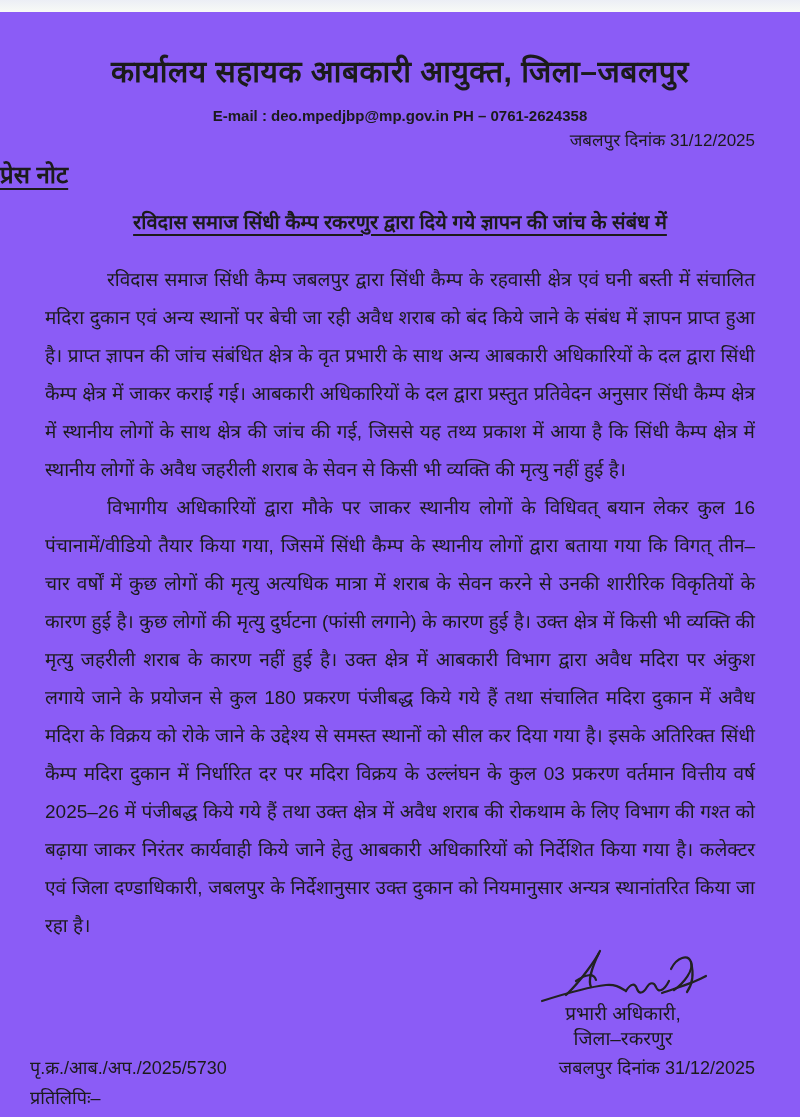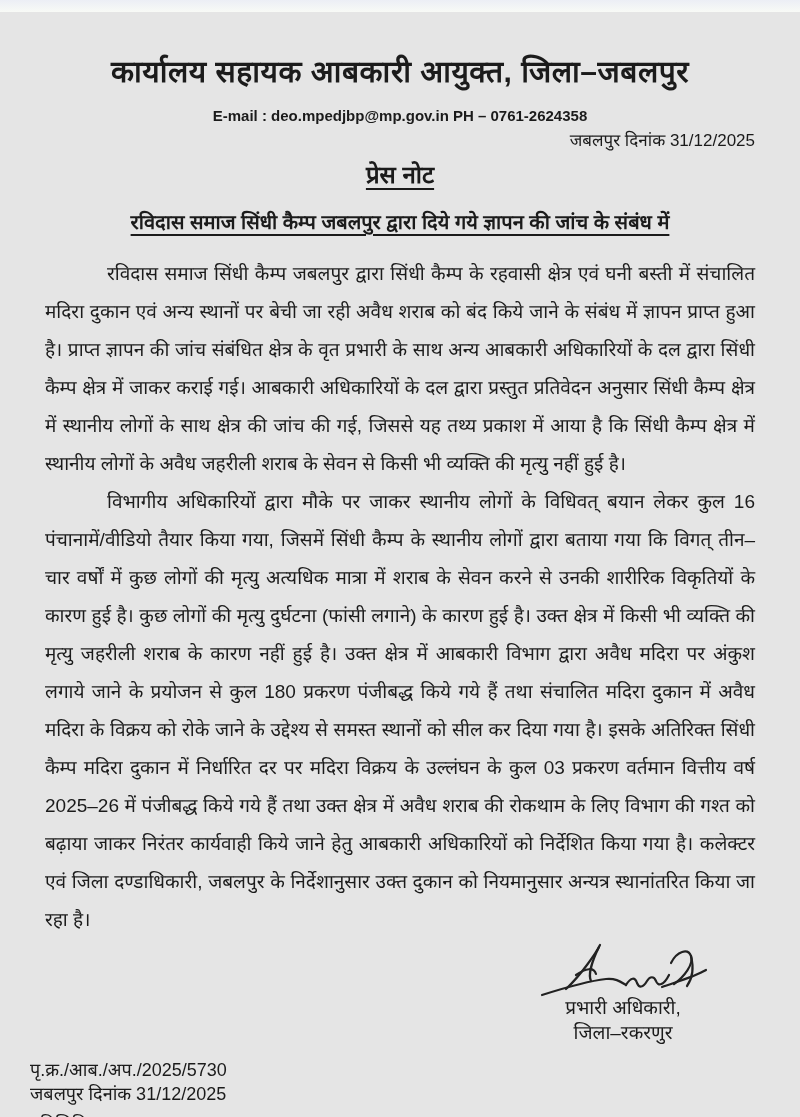--- a/index.html
+++ b/index.html
@@ -5,21 +5,21 @@
   html, body {
     margin: 0;
     padding: 0;
     background: #ffffff;
   }
   .page {
     position: relative;
     width: 800px;
     height: 1117px;
     margin: 0 auto;
-    background: #e5e5e5;
+    background: #8b5cf6;
     font-family: "Liberation Sans", sans-serif;
     color: #1b1b1b;
     overflow: hidden;
     box-sizing: border-box;
   }
   .top-strip {
     width: 100%;
     height: 12px;
     background: linear-gradient(#eceef5, #f8faf6);
   }
@@ -37,37 +37,37 @@
     font-weight: bold;
   }
   .date-top {
     margin-top: 4px;
     padding-right: 45px;
     text-align: right;
     font-size: 17px;
   }
   .press-note {
     margin-top: 6px;
-    text-align: center;
+    text-align: left;
     font-size: 24px;
     font-weight: bold;
   }
   .press-note span,
   .subject span {
     text-decoration: underline;
     text-underline-offset: 5px;
   }
   .subject {
     margin-top: 18px;
     text-align: center;
     font-size: 20px;
     font-weight: bold;
   }
   .body-text {
-    margin: 20px 0 0 0;
+    margin: 26px 0 0 0;
     padding: 0 45px;
     font-size: 19px;
     line-height: 38px;
     text-align: justify;
     text-indent: 62px;
   }
   .body-text + .body-text {
     margin-top: 0;
   }
   .sig-block {
@@ -82,23 +82,22 @@
   }
   .sig-mark {
     display: block;
     margin: 0 auto -4px auto;
   }
   .ref-row {
     display: flex;
     justify-content: space-between;
     align-items: baseline;
     padding: 0 45px 0 30px;
-    margin-top: 12px;
+    margin-top: 4px;
     font-size: 18px;
-    flex-direction: column;
   }
   .copy-heading {
     padding-left: 30px;
     margin-top: 6px;
     font-size: 18px;
   }
 </style>
 </head>
 <body>
 
@@ -110,21 +109,21 @@
 
   <div class="email-line">E-mail : deo.mpedjbp@mp.gov.in PH – 0761-2624358</div>
 
   <div class="date-top">जबलपुर दिनांक 31/12/2025</div>
 
   <div class="press-note">
     <span>प्रेस नोट</span>
   </div>
 
   <div class="subject">
-    <span>रविदास समाज सिंधी कैम्प जबलपुर द्वारा दिये गये ज्ञापन की जांच के संबंध में</span>
+    <span>रविदास समाज सिंधी कैम्प रकरणुर द्वारा दिये गये ज्ञापन की जांच के संबंध में</span>
   </div>
 
   <p class="body-text">रविदास समाज सिंधी कैम्प जबलपुर द्वारा सिंधी कैम्प के रहवासी क्षेत्र एवं घनी बस्ती में संचालित मदिरा दुकान एवं अन्य स्थानों पर बेची जा रही अवैध शराब को बंद किये जाने के संबंध में ज्ञापन प्राप्त हुआ है। प्राप्त ज्ञापन की जांच संबंधित क्षेत्र के वृत प्रभारी के साथ अन्य आबकारी अधिकारियों के दल द्वारा सिंधी कैम्प क्षेत्र में जाकर कराई गई। आबकारी अधिकारियों के दल द्वारा प्रस्तुत प्रतिवेदन अनुसार सिंधी कैम्प क्षेत्र में स्थानीय लोगों के साथ क्षेत्र की जांच की गई, जिससे यह तथ्य प्रकाश में आया है कि सिंधी कैम्प क्षेत्र में स्थानीय लोगों के अवैध जहरीली शराब के सेवन से किसी भी व्यक्ति की मृत्यु नहीं हुई है।</p>
 
   <p class="body-text">विभागीय अधिकारियों द्वारा मौके पर जाकर स्थानीय लोगों के विधिवत् बयान लेकर कुल 16 पंचानामें/वीडियो तैयार किया गया, जिसमें सिंधी कैम्प के स्थानीय लोगों द्वारा बताया गया कि विगत् तीन–चार वर्षों में कुछ लोगों की मृत्यु अत्यधिक मात्रा में शराब के सेवन करने से उनकी शारीरिक विकृतियों के कारण हुई है। कुछ लोगों की मृत्यु दुर्घटना (फांसी लगाने) के कारण हुई है। उक्त क्षेत्र में किसी भी व्यक्ति की मृत्यु जहरीली शराब के कारण नहीं हुई है। उक्त क्षेत्र में आबकारी विभाग द्वारा अवैध मदिरा पर अंकुश लगाये जाने के प्रयोजन से कुल 180 प्रकरण पंजीबद्ध किये गये हैं तथा संचालित मदिरा दुकान में अवैध मदिरा के विक्रय को रोके जाने के उद्देश्य से समस्त स्थानों को सील कर दिया गया है। इसके अतिरिक्त सिंधी कैम्प मदिरा दुकान में निर्धारित दर पर मदिरा विक्रय के उल्लंघन के कुल 03 प्रकरण वर्तमान वित्तीय वर्ष 2025–26 में पंजीबद्ध किये गये हैं तथा उक्त क्षेत्र में अवैध शराब की रोकथाम के लिए विभाग की गश्त को बढ़ाया जाकर निरंतर कार्यवाही किये जाने हेतु आबकारी अधिकारियों को निर्देशित किया गया है। कलेक्टर एवं जिला दण्डाधिकारी, जबलपुर के निर्देशानुसार उक्त दुकान को नियमानुसार अन्यत्र स्थानांतरित किया जा रहा है।</p>
 
   <div class="sig-block first">
     <svg class="sig-mark" width="175" height="58" viewBox="0 0 175 58">
       <g fill="none" stroke="#222" stroke-width="2.2" stroke-linecap="round">
         <path d="M30 48 C45 34 60 12 64 4"></path>

